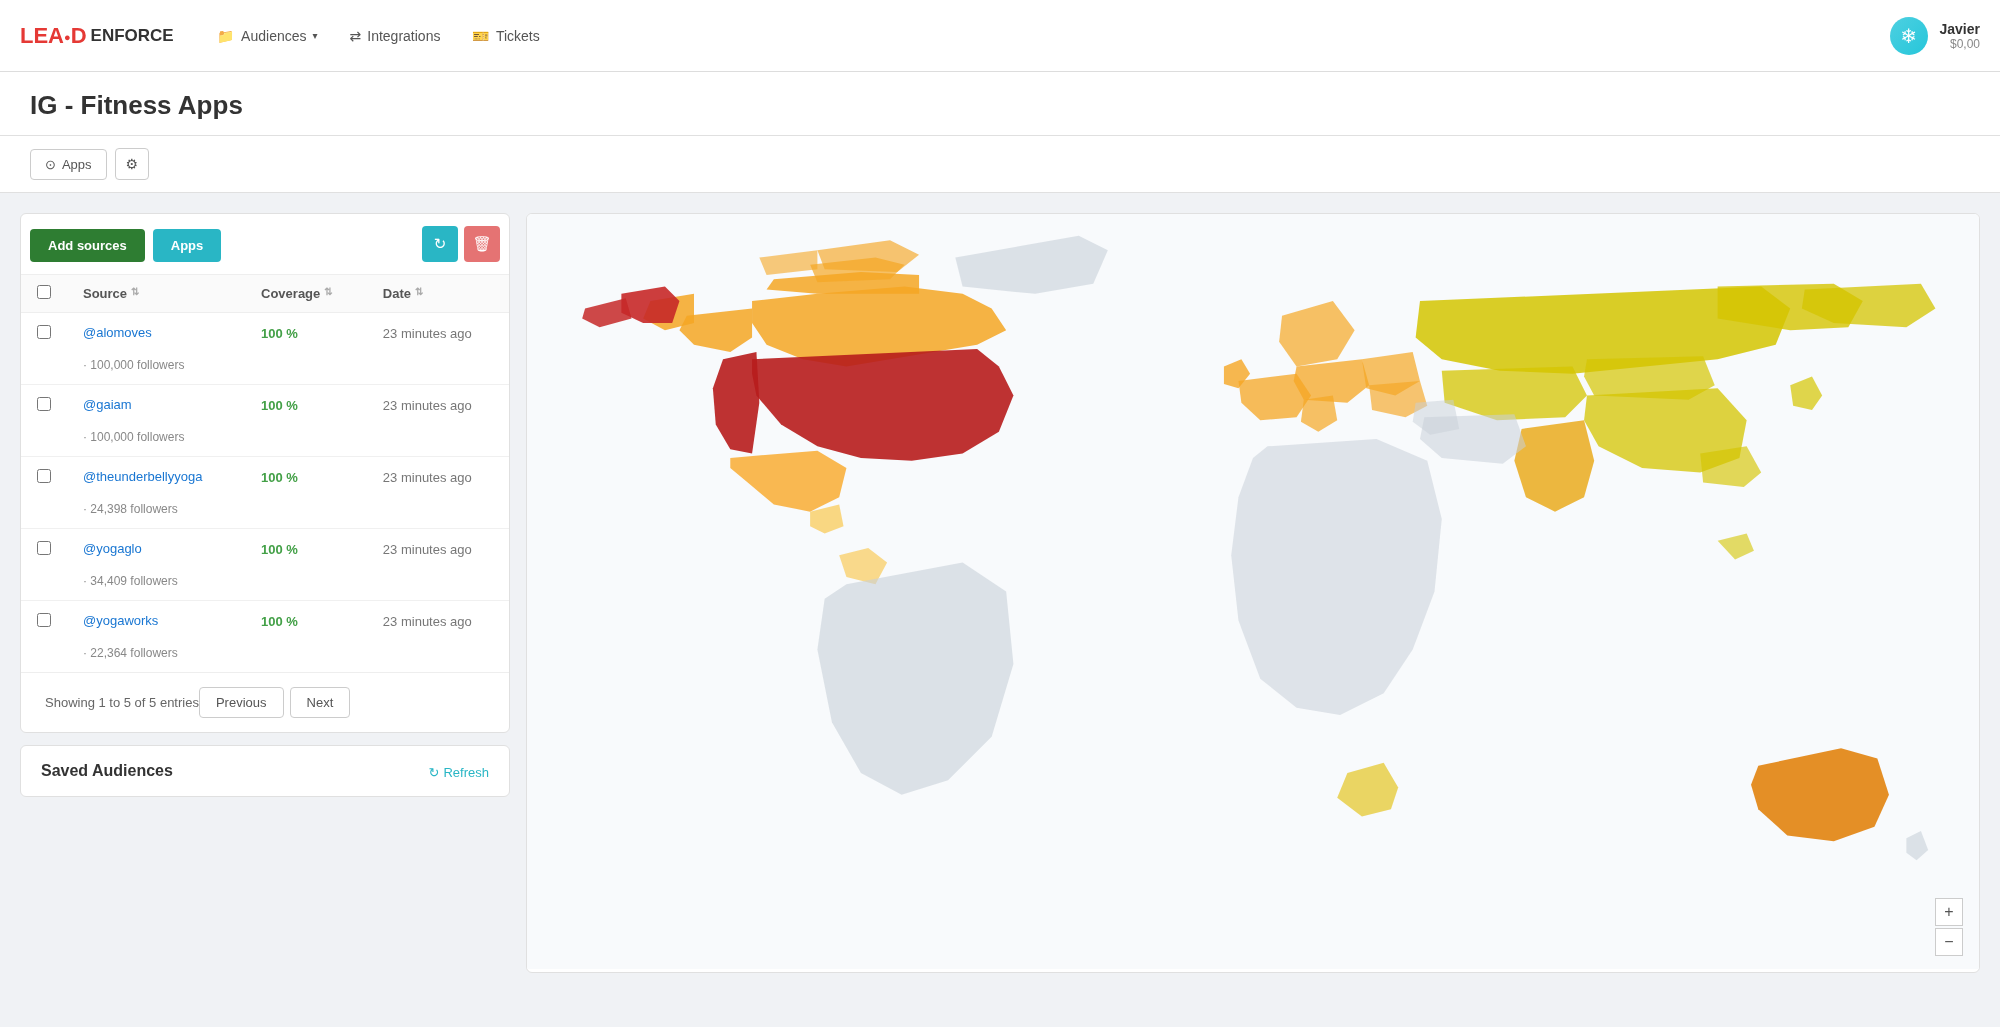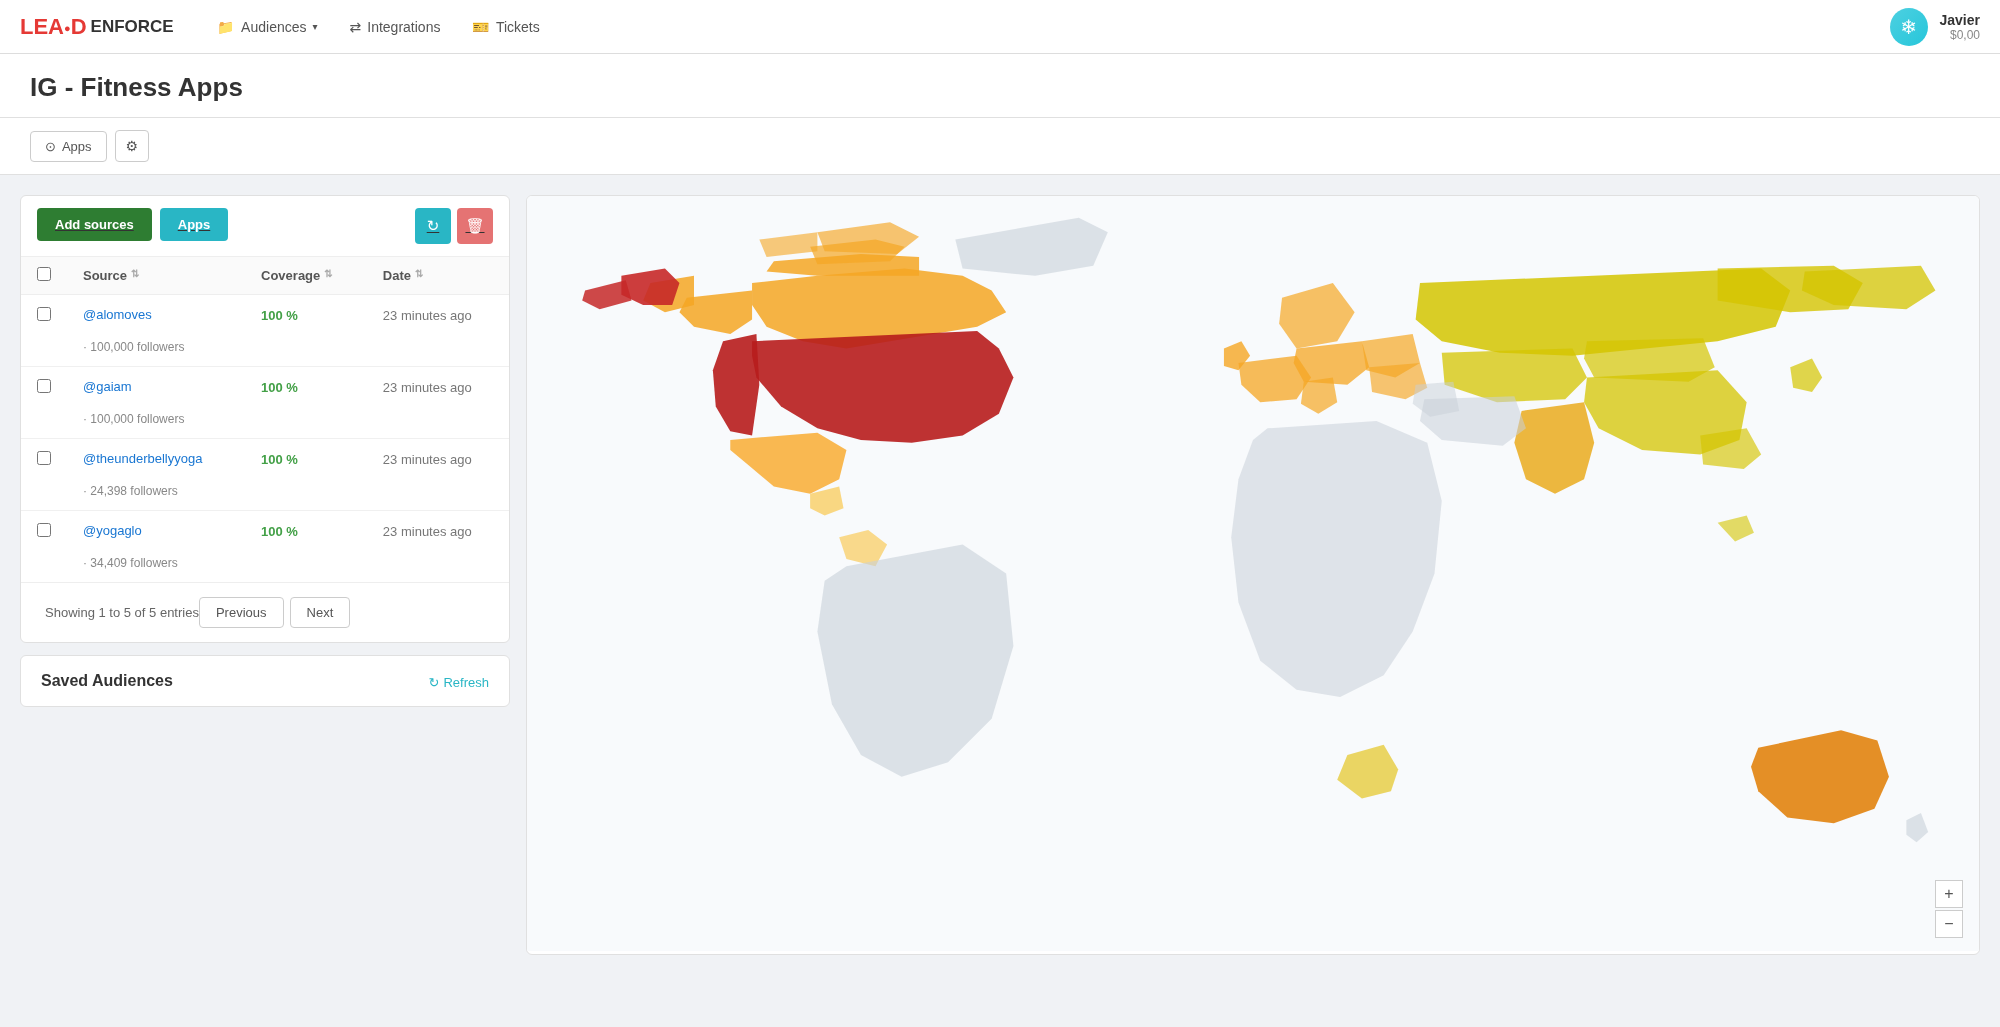--- a/index.html
+++ b/index.html
@@ -5,21 +5,21 @@
     * { box-sizing: border-box; margin: 0; padding: 0; }
     body { font-family: -apple-system, BlinkMacSystemFont, 'Segoe UI', Arial, sans-serif; background: #f0f2f5; font-size: 14px; color: #333; }
 
     
     .navbar {
       background: #fff;
       border-bottom: 1px solid #ddd;
       display: flex;
       align-items: center;
       padding: 0 20px;
-      height: 54px;
+      height: 72px;
       position: relative;
       z-index: 10;
     }
     .navbar-brand {
       display: flex;
       align-items: center;
       margin-right: 30px;
     }
     .nav-items { display: flex; align-items: center; gap: 4px; flex: 1; }
     .nav-item {
@@ -85,26 +85,25 @@
       border: 1px solid #e0e0e0;
       overflow: hidden;
     }
     .sources-header {
       padding: 16px 20px 12px;
       font-size: 16px;
       font-weight: 600;
       border-bottom: 1px solid #eee;
     }
     .sources-actions {
-      padding: 12px 16px;
-      display: flex;
-      align-items: flex-start;
+      padding: 12px 9px;
+      display: flex;
+      align-items: flex-end;
       justify-content: space-between;
       border-bottom: 1px solid #eee;
-      text-decoration: underline;
     }
     .actions-left { display: flex; gap: 8px; }
     .btn-add-sources {
       background: #2e7d32;
       color: #fff;
       border: none;
       padding: 9px 18px;
       border-radius: 4px;
       cursor: pointer;
       font-size: 13px;
@@ -362,20 +361,29 @@
     </tr>
             <tr>
       <td><input type="checkbox" style=""></td>
       <td>
         <div class="source-name">@yogaglo</div>
         <div class="source-followers">· 34,409 followers</div>
       </td>
       <td><span class="coverage-green">100 %</span></td>
       <td><span class="date-text">23 minutes ago</span></td>
     </tr>
+            <tr>
+      <td><input type="checkbox" style=""></td>
+      <td>
+        <div class="source-name">@yogaworks</div>
+        <div class="source-followers">· 22,364 followers</div>
+      </td>
+      <td><span class="coverage-green">100 %</span></td>
+      <td><span class="date-text">23 minutes ago</span></td>
+    </tr>
           </tbody>
       </table>
 
       <div class="table-footer">
         <span class="showing-text">Showing 1 to 5 of 5 entries</span>
         <div class="pagination">
           <button class="btn-page">Previous</button>
           <button class="btn-page">Next</button>
         </div>
       </div>

